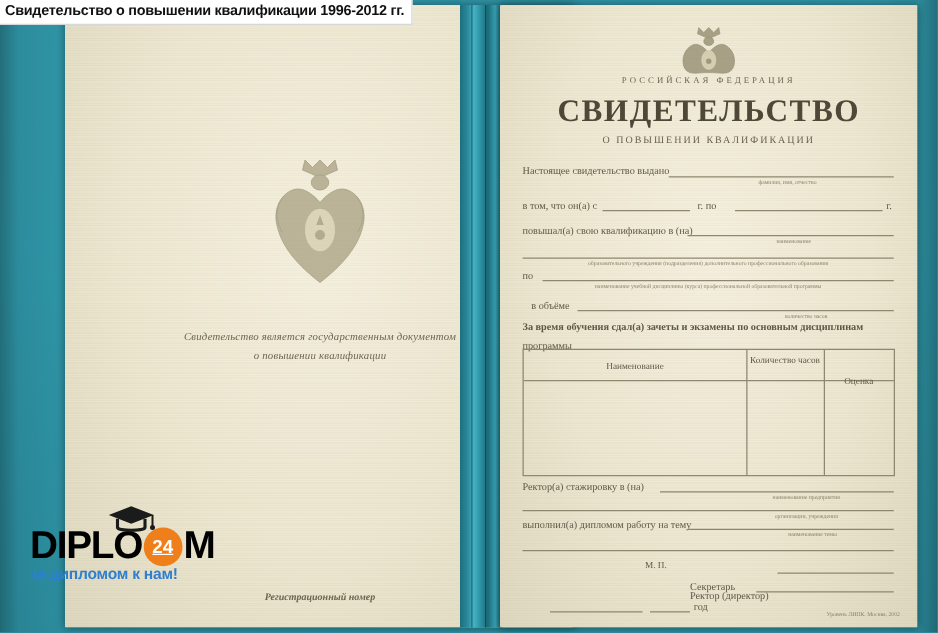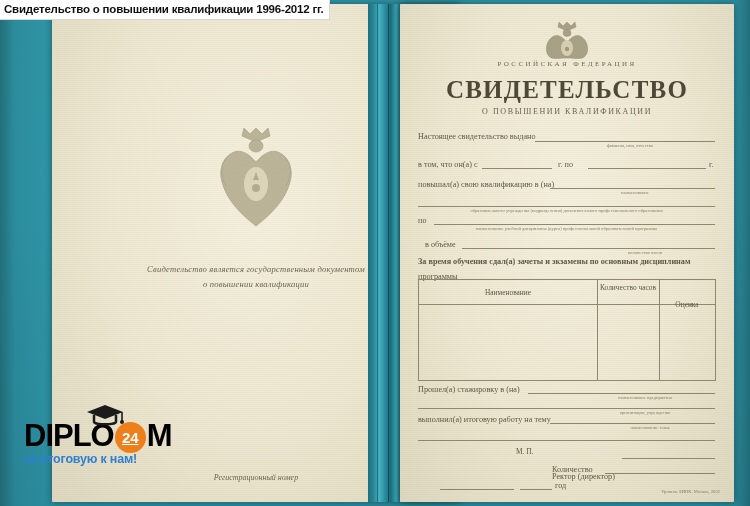--- a/index.html
+++ b/index.html
@@ -67,20 +67,21 @@
     line-height:15px;
     font-style:italic;
     letter-spacing:0.2px;
   }
   .reg-number{
     position:absolute;left:0;right:0;bottom:20px;
     text-align:center;
     color:#6b6550;
     font-size:8px;
     font-style:italic;
+    font-weight:bold;
   }
 
   
   .logo{
     position:absolute;left:24px;bottom:40px;
     z-index:30;
     font-family:"Liberation Sans", sans-serif;
   }
   .logo-row{display:flex;align-items:center;}
   .logo-word{
@@ -223,35 +224,35 @@
 
   <div class="tbl">
     <div class="vline" style="left:178px;"></div>
     <div class="vline" style="left:240px;"></div>
     <div class="hline" style="top:24px;"></div>
     <div class="th" style="left:0;top:8px;width:178px;">Наименование</div>
     <div class="th" style="left:178px;top:3px;width:62px;">Количество часов</div>
     <div class="th" style="left:240px;top:8px;width:56px;margin-top:12px;">Оценка</div>
   </div>
 
-  <div class="line-row" style="left:18px;top:381px;">Прошел(а)  стажировку в  (на)</div>
+  <div class="line-row" style="left:18px;top:381px;">Ректор(а)  стажировку в  (на)</div>
   <div class="rule" style="left:128px;top:389px;width:187px;"></div>
   <div class="hint" style="left:190px;top:391px;width:110px;">наименование предприятия</div>
   <div class="rule" style="left:18px;top:404px;width:297px;"></div>
   <div class="hint" style="left:190px;top:406px;width:110px;">организации, учреждения</div>
 
-  <div class="line-row" style="left:18px;top:411px;">выполнил(а) итоговую работу на тему</div>
+  <div class="line-row" style="left:18px;top:411px;">выполнил(а) дипломом работу на тему</div>
   <div class="rule" style="left:150px;top:419px;width:165px;"></div>
   <div class="hint" style="left:205px;top:421px;width:90px;">наименование темы</div>
   <div class="rule" style="left:18px;top:436px;width:297px;"></div>
 
   <div class="mp" style="left:116px;top:443px;">М. П.</div>
   <div class="line-row" style="left:152px;top:468px;">Ректор (директор)</div>
   <div class="rule" style="left:222px;top:454px;width:93px;"></div>
-  <div class="line-row" style="left:152px;top:461px;">Количество</div>
+  <div class="line-row" style="left:152px;top:461px;">Секретарь</div>
   <div class="rule" style="left:205px;top:469px;width:110px;"></div>
 
   <div class="line-row" style="left:18px;top:477px;margin-top:26px;">Город</div>
   <div class="rule" style="left:40px;top:485px;width:74px;"></div>
   <div class="rule" style="left:120px;top:485px;width:32px;"></div>
   <div class="line-row" style="left:155px;top:477px;">год</div>
 
   <div class="footer-note">Уровень ЛИПК. Москва, 2002</div>
 </div>
 
@@ -262,16 +263,16 @@
     <span class="logo-word">M</span>
     <span class="cap">
       <svg width="40" height="26" viewBox="0 0 40 26">
         <path d="M20 2 L38 9 L20 16 L2 9 Z" fill="#1b1b1b"></path>
         <path d="M9 12 v7 c0 3 22 3 22 0 v-7" fill="none" stroke="#1b1b1b" stroke-width="2.5"></path>
         <path d="M37 9 v9" stroke="#1b1b1b" stroke-width="1.6" fill="none"></path>
         <circle cx="37" cy="19" r="2" fill="#1b1b1b"></circle>
       </svg>
     </span>
   </div>
-  <div class="logo-sub">за итоговую к нам!</div>
+  <div class="logo-sub">за дипломом к нам!</div>
 </div>
 
 <div class="titlebar">Свидетельство о повышении квалификации 1996-2012 гг.</div>
 
 </body></html>

